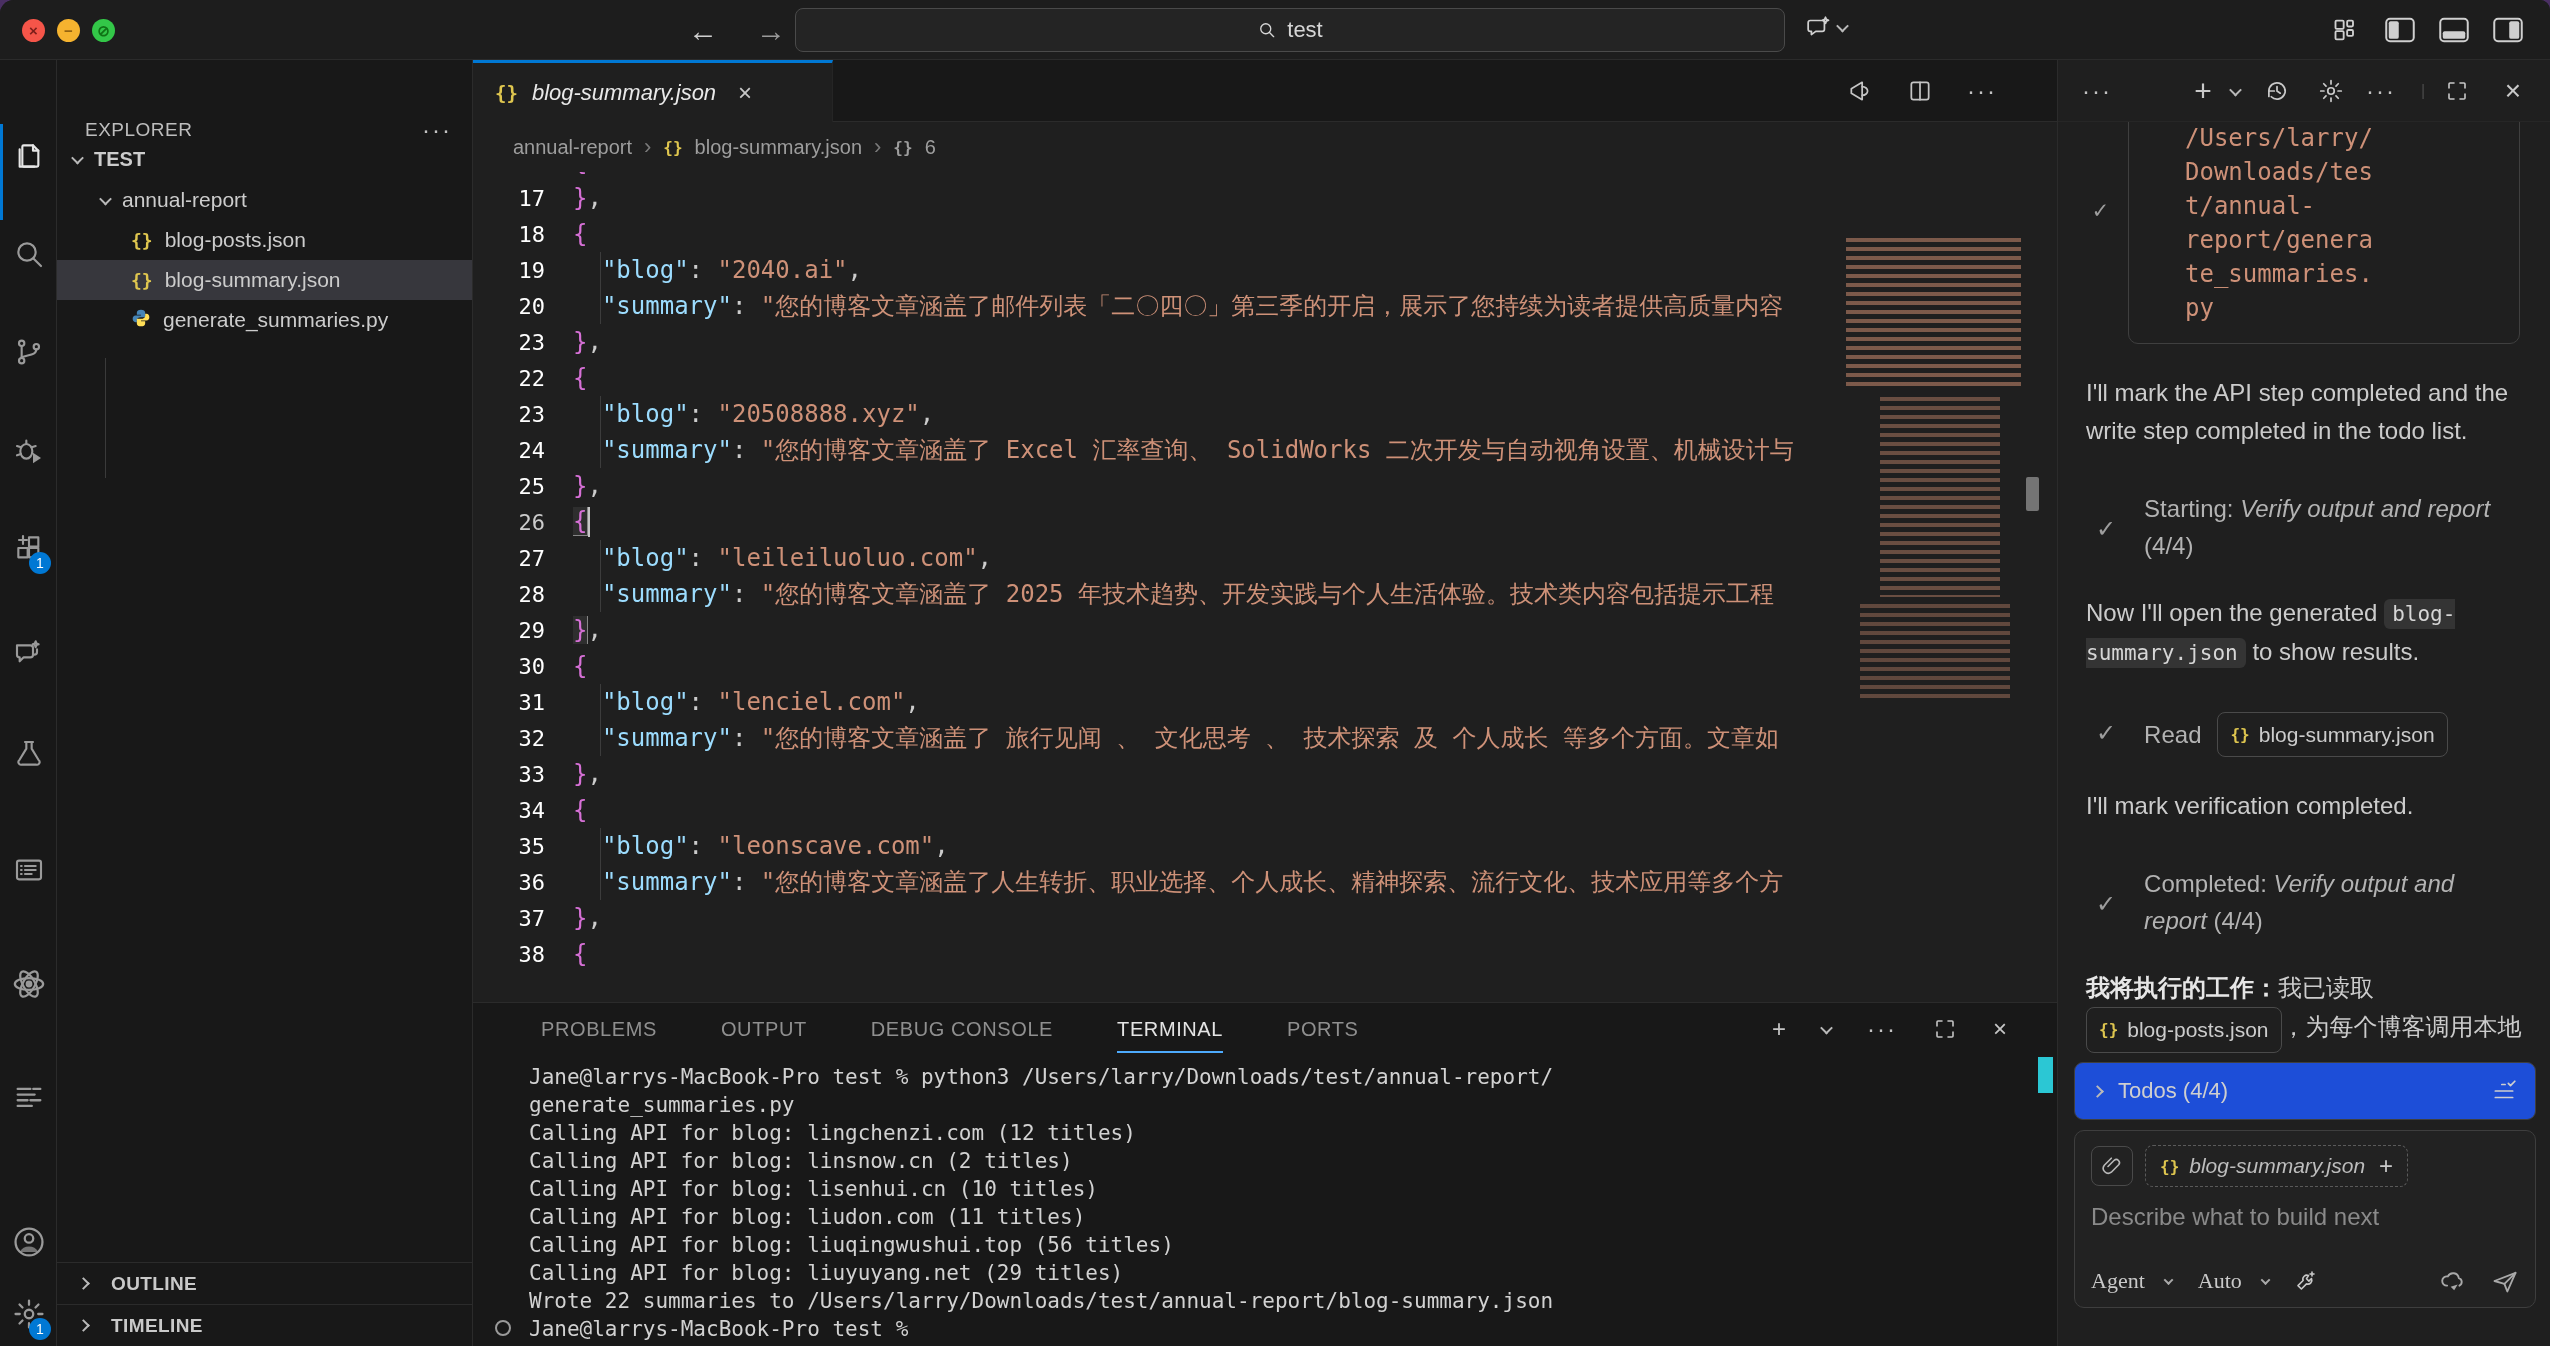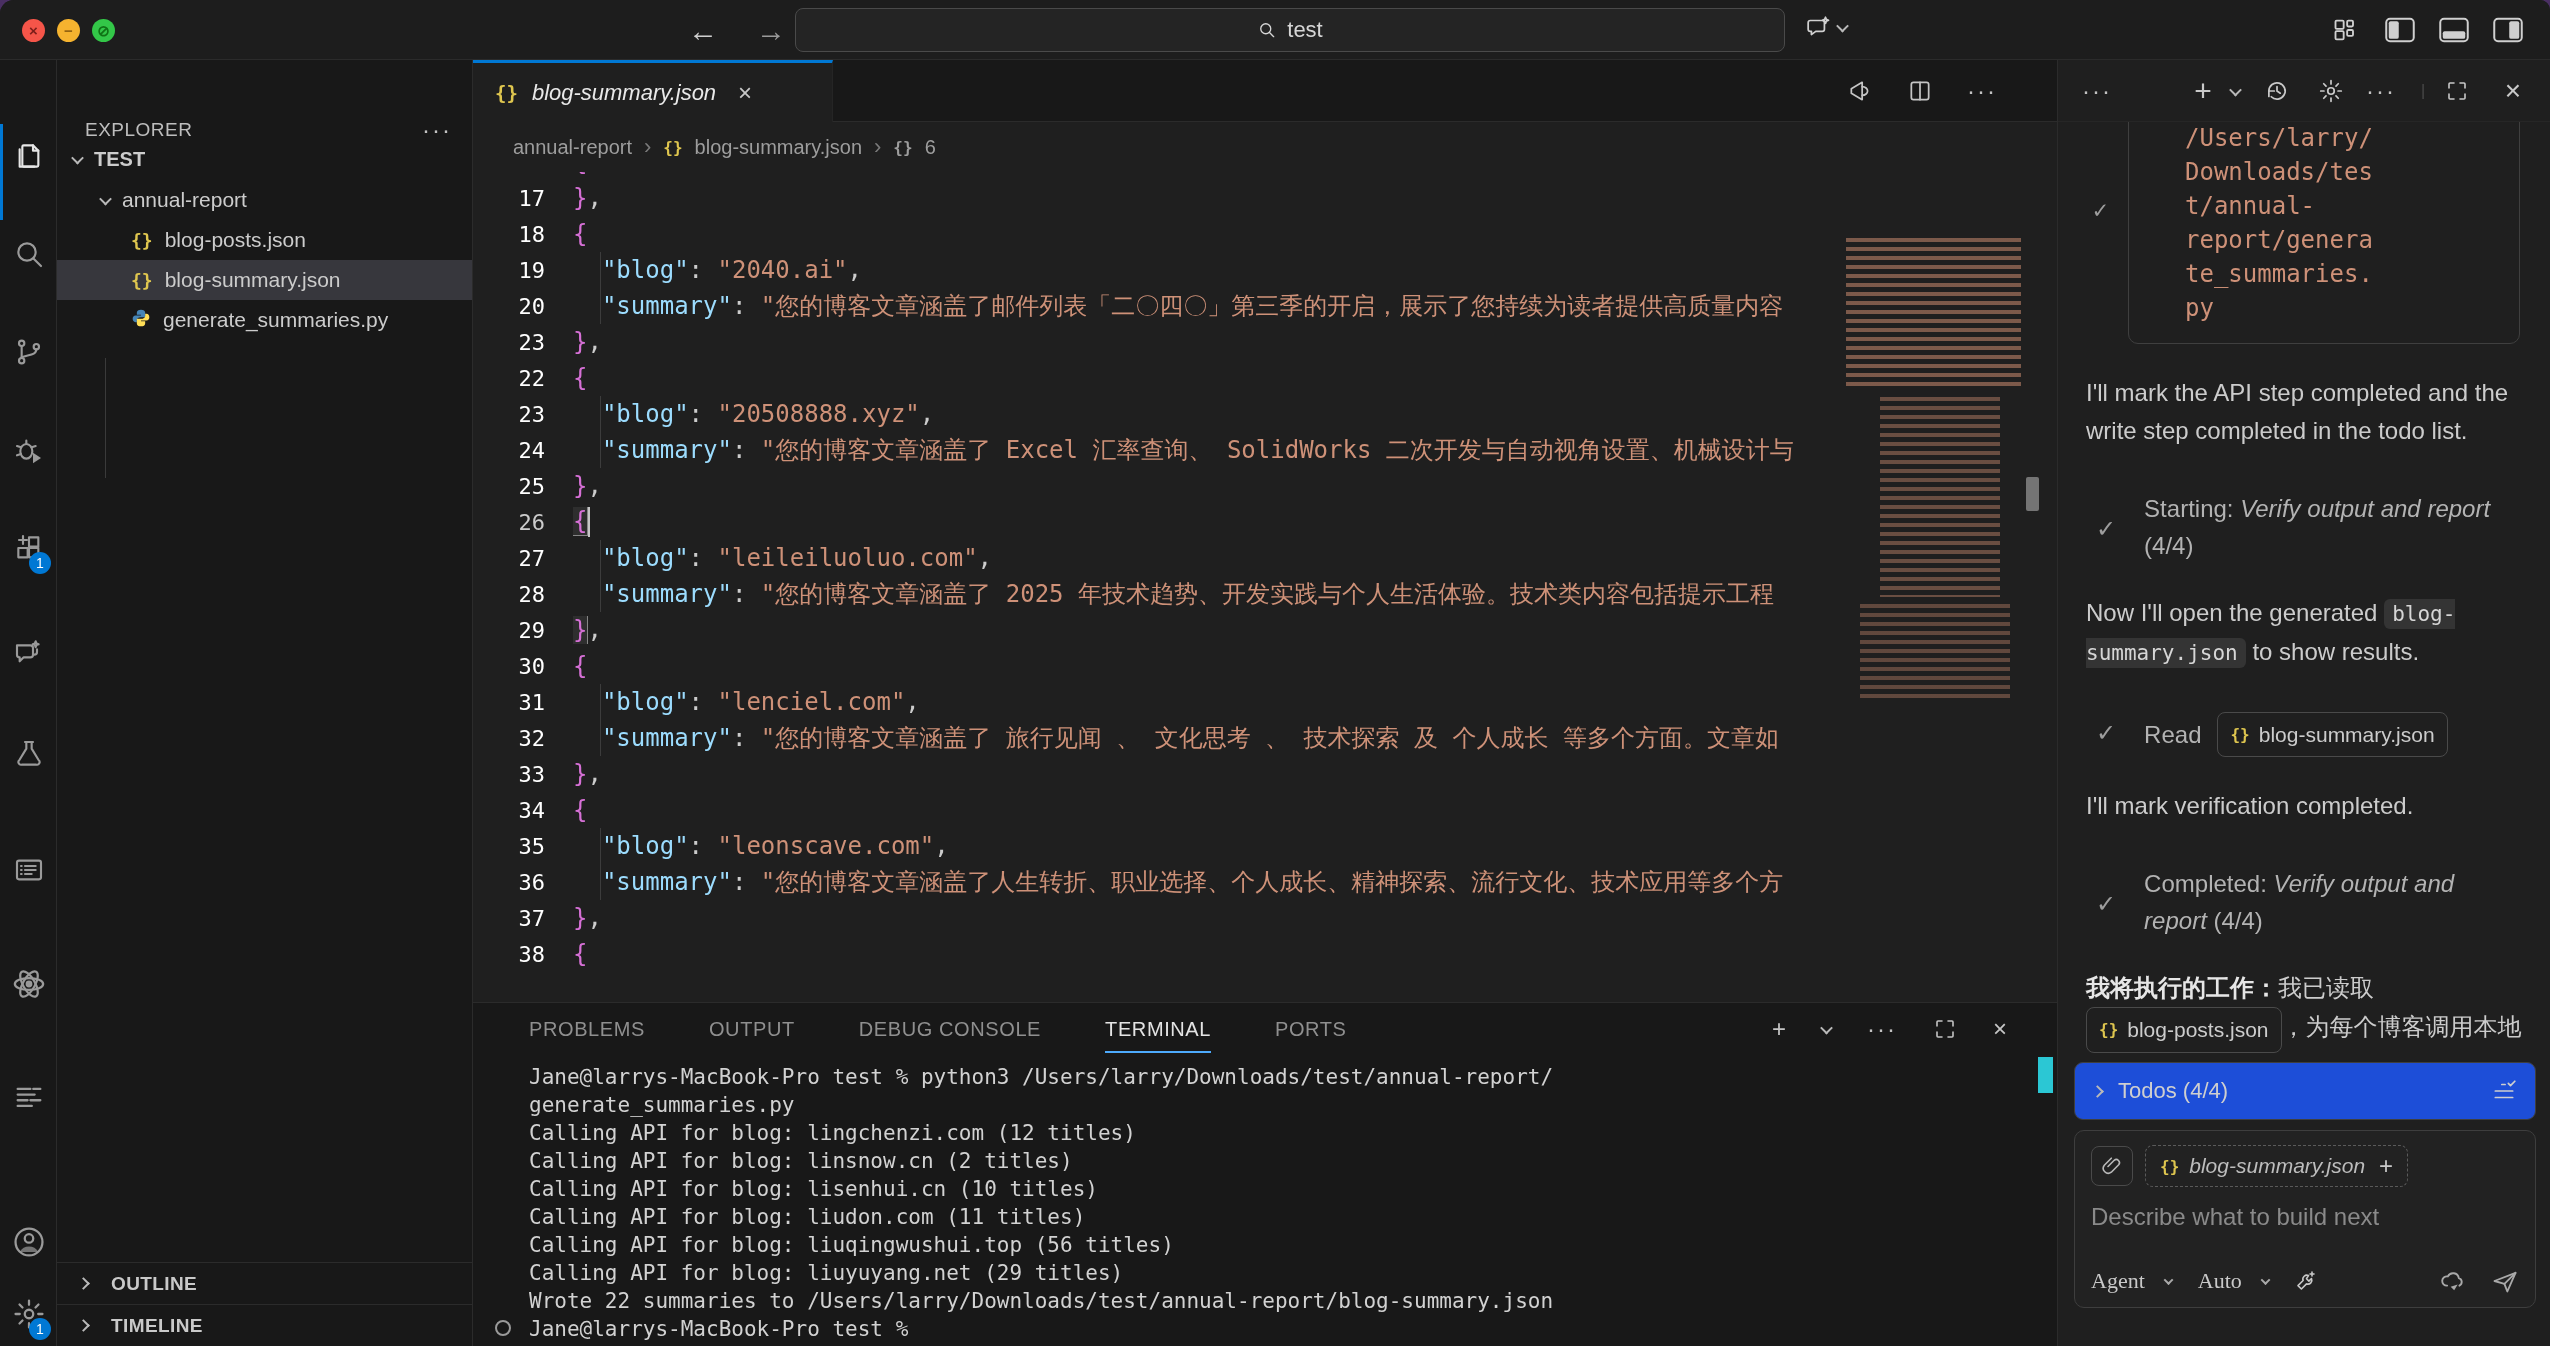--- a/index.html
+++ b/index.html
@@ -73,21 +73,21 @@
 
   .minimap { position:absolute; right:12px; top:60px; width:205px; height:480px; background:#1f1f1f; }
   .mm-block { position:absolute; left:6px; background-image:repeating-linear-gradient(180deg, rgba(201,138,110,.55) 0 4px, transparent 4px 9px); }
   .mm-b1 { top:6px; width:175px; height:150px; }
   .mm-b2 { top:165px; width:120px; height:200px; opacity:.8;}
   .mm-b3 { top:372px; width:150px; height:95px; opacity:.7;}
   .scroll-handle { position:absolute; right:6px; top:245px; width:13px; height:34px; background:rgba(255,255,255,.38); border-radius:2px; }
 
   
   .panel { position:absolute; left:0; top:942px; width:100%; height:344px; background:#181818; border-top:1px solid #2b2b2b; }
-  .ptabs { position:absolute; left:56px; top:0; height:52px; display:flex; gap:64px; align-items:center; font-size:20px; letter-spacing:.6px; color:#8f8f8f; }
+  .ptabs { position:absolute; left:68px; top:0; height:52px; display:flex; gap:64px; align-items:center; font-size:20px; letter-spacing:.6px; color:#8f8f8f; }
   .ptab.active { color:#e4e4e4; position:relative; }
   .ptab.active::after { content:""; position:absolute; left:0; right:0; bottom:-12px; height:2px; background:#4daafc; }
   .pactions { position:absolute; right:50px; top:0; height:52px; display:flex; gap:36px; align-items:center; color:#c5c5c5; font-size:24px; }
   .term { position:absolute; left:0; top:60px; right:20px; bottom:0; font-family:"DejaVu Sans Mono", monospace; font-size:21px; line-height:28px; color:#d2d2d2; padding-left:56px; white-space:pre; overflow:hidden; }
   .promptline { position:relative; }
   .promptline .pcircle { position:absolute; left:-34px; top:5px; width:16px; height:16px; border:2px solid #9a9a9a; border-radius:50%; }
   .term-mark { position:absolute; right:4px; top:54px; width:15px; height:36px; background:#2bc7d4; }
 
   
   .chat { position:absolute; left:2057px; top:60px; width:493px; height:1286px; background:#1f1f1f; border-left:1px solid #2b2b2b; }

